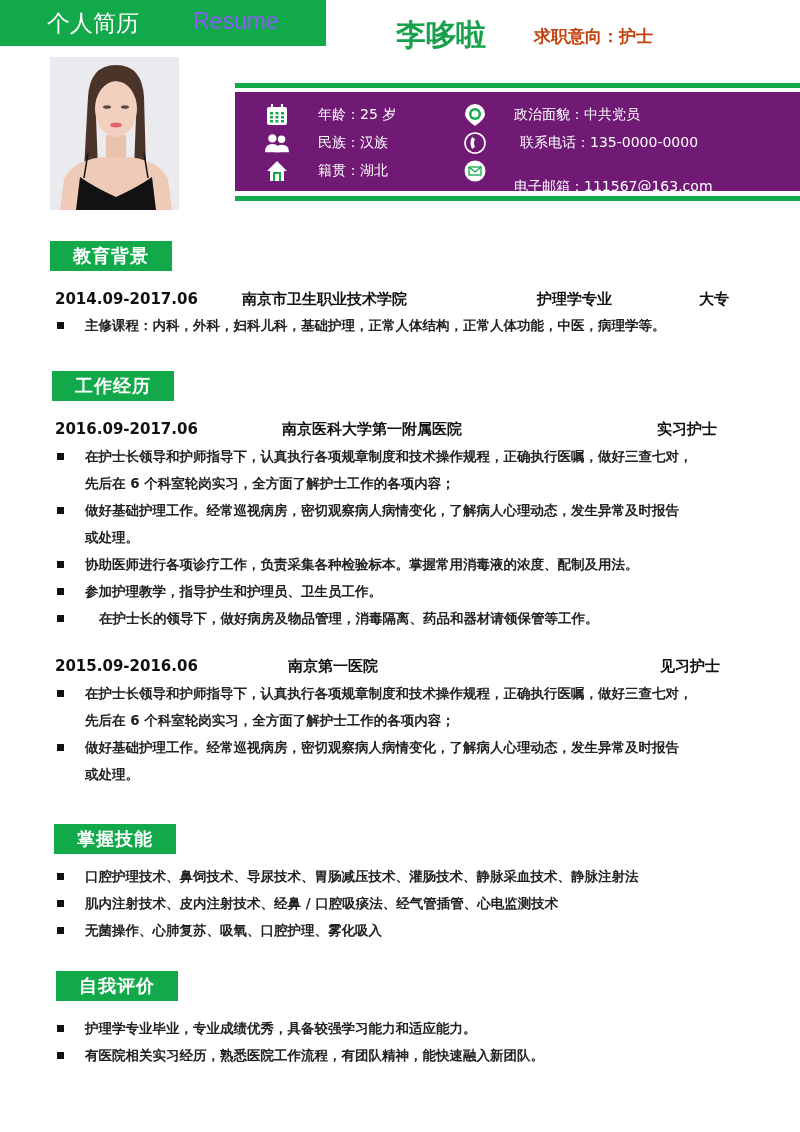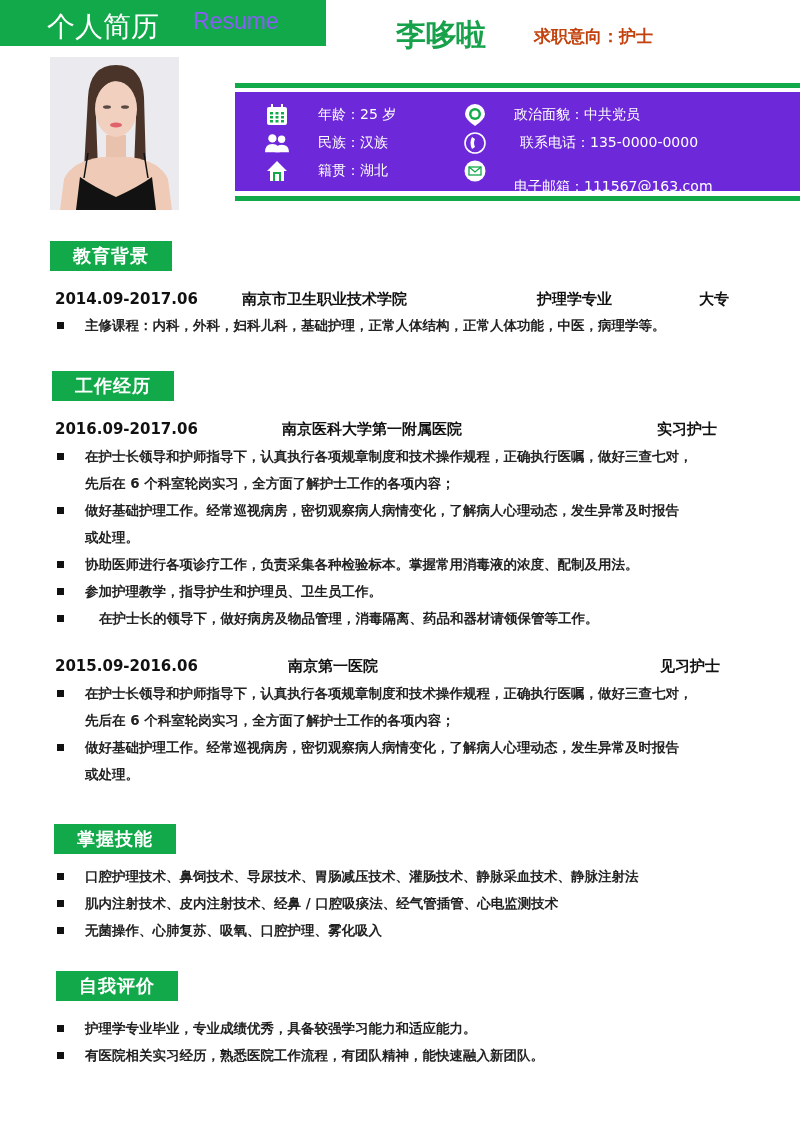--- a/index.html
+++ b/index.html
@@ -3,31 +3,31 @@
 <meta charset="utf-8">
 <style>
   * { box-sizing: border-box; margin: 0; padding: 0; }
   html, body { width: 800px; height: 1132px; background: #ffffff; overflow: hidden; }
   body { font-family: "DejaVu Sans", "Liberation Sans", sans-serif; color: #222222; position: relative; }
 
   .abs { position: absolute; }
 
   
   .title-bar { left: 0; top: 0; width: 326px; height: 46px; background: #12a94a; color: #fff; }
-  .title-cn { left: 47px; top: 8px; font-size: 28px; font-weight: normal; letter-spacing: 0px; }
+  .title-cn { left: 47px; top: 8px; font-size: 23px; font-weight: normal; letter-spacing: 0px; }
   .title-en { left: 193px; top: 8px; font-size: 23px; font-family: "Liberation Sans", sans-serif; }
   .name { left: 396px; top: 15px; font-size: 30px; font-weight: bold; color: #17a14a; }
   .objective { left: 534px; top: 25px; font-size: 17px; font-weight: bold; color: #c2410c; }
 
   
   .photo { left: 50px; top: 57px; width: 129px; height: 153px; background: #ececf0; overflow: hidden; }
 
   
   .info-line { left: 235px; width: 565px; height: 5px; background: #12a94a; }
-  .info-box { left: 235px; top: 92px; width: 565px; height: 99px; background: #6d28d9; color: #fff; }
+  .info-box { left: 235px; top: 92px; width: 565px; height: 99px; background: #701a75; color: #fff; }
   .info-item { position: absolute; display: flex; align-items: center; font-size: 14px; color: #ffffff; }
   .info-item .ic { position: absolute; width: 24px; height: 22px; display: flex; align-items: center; justify-content: center; }
   .info-item .txt { position: absolute; white-space: nowrap; }
 
   
   .sec-head { background: #12a94a; color: #fff; font-size: 18px; font-weight: bold; height: 30px; width: 122px;
               display: flex; align-items: center; justify-content: center; letter-spacing: 1px; }
 
   .row { display: flex; font-size: 15px; font-weight: bold; color: #111; white-space: nowrap; }
   .bul { font-size: 13.5px; color: #222; line-height: 27px; white-space: nowrap; font-weight: bold; }

